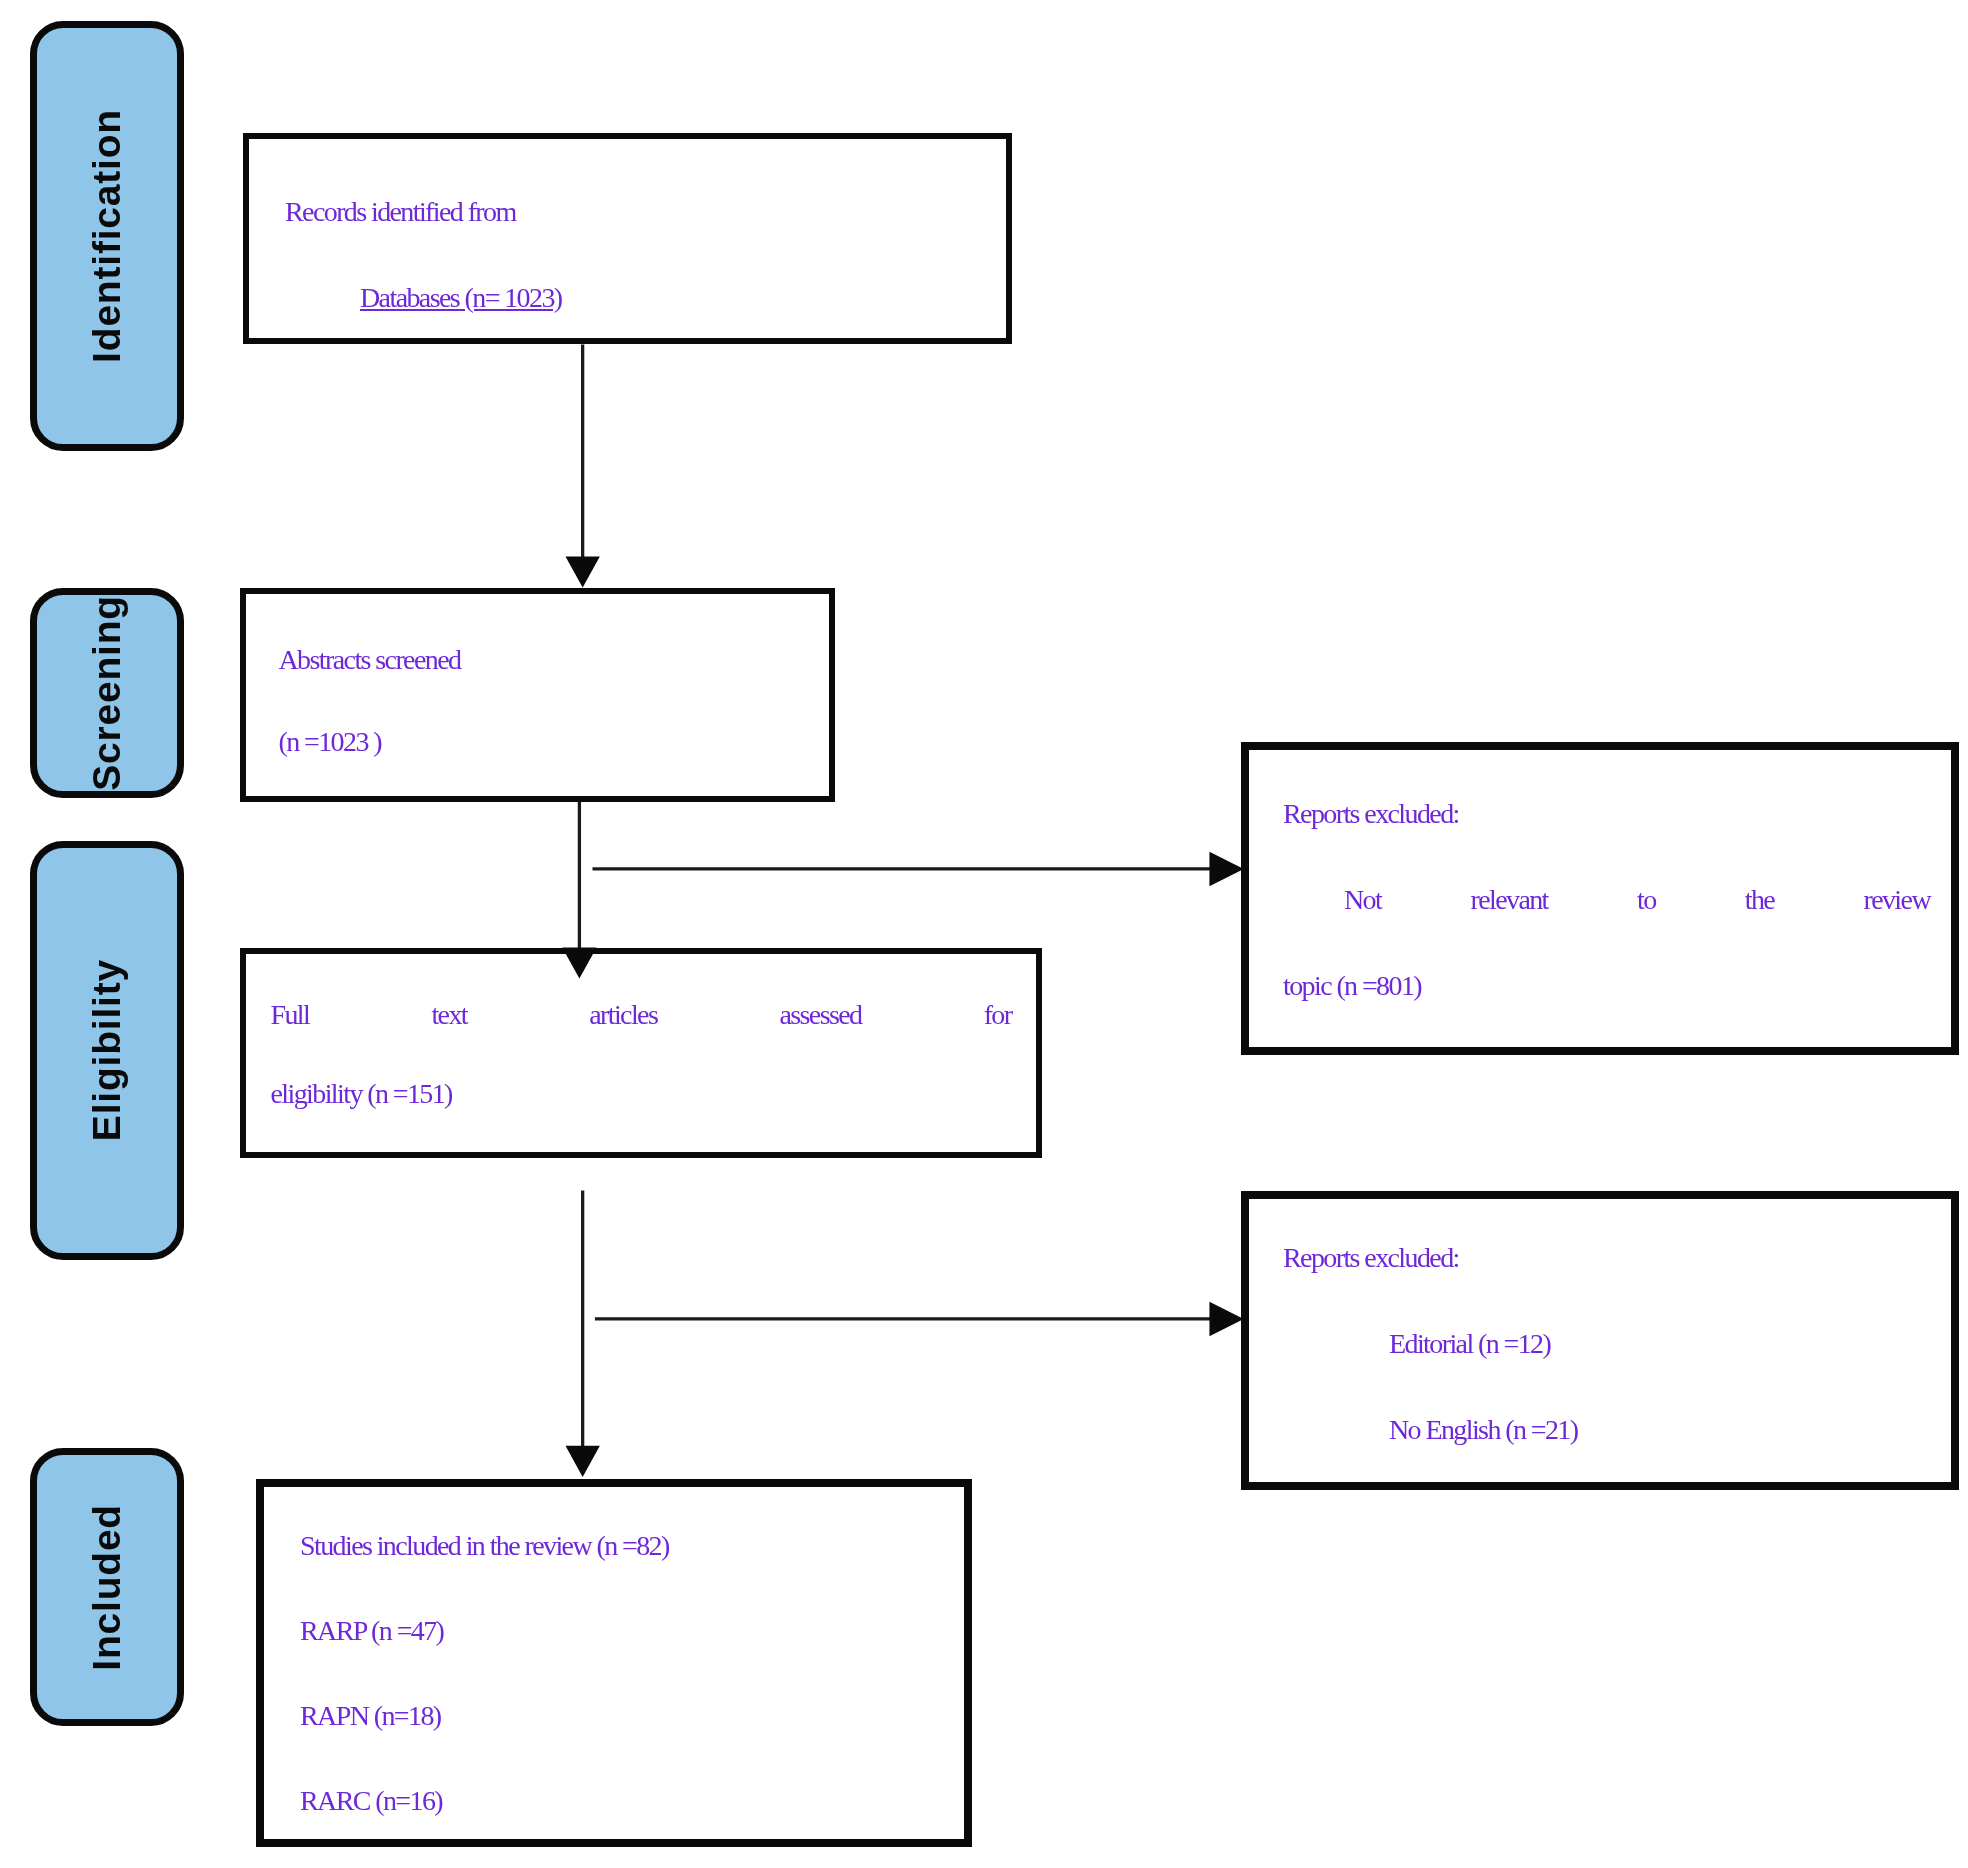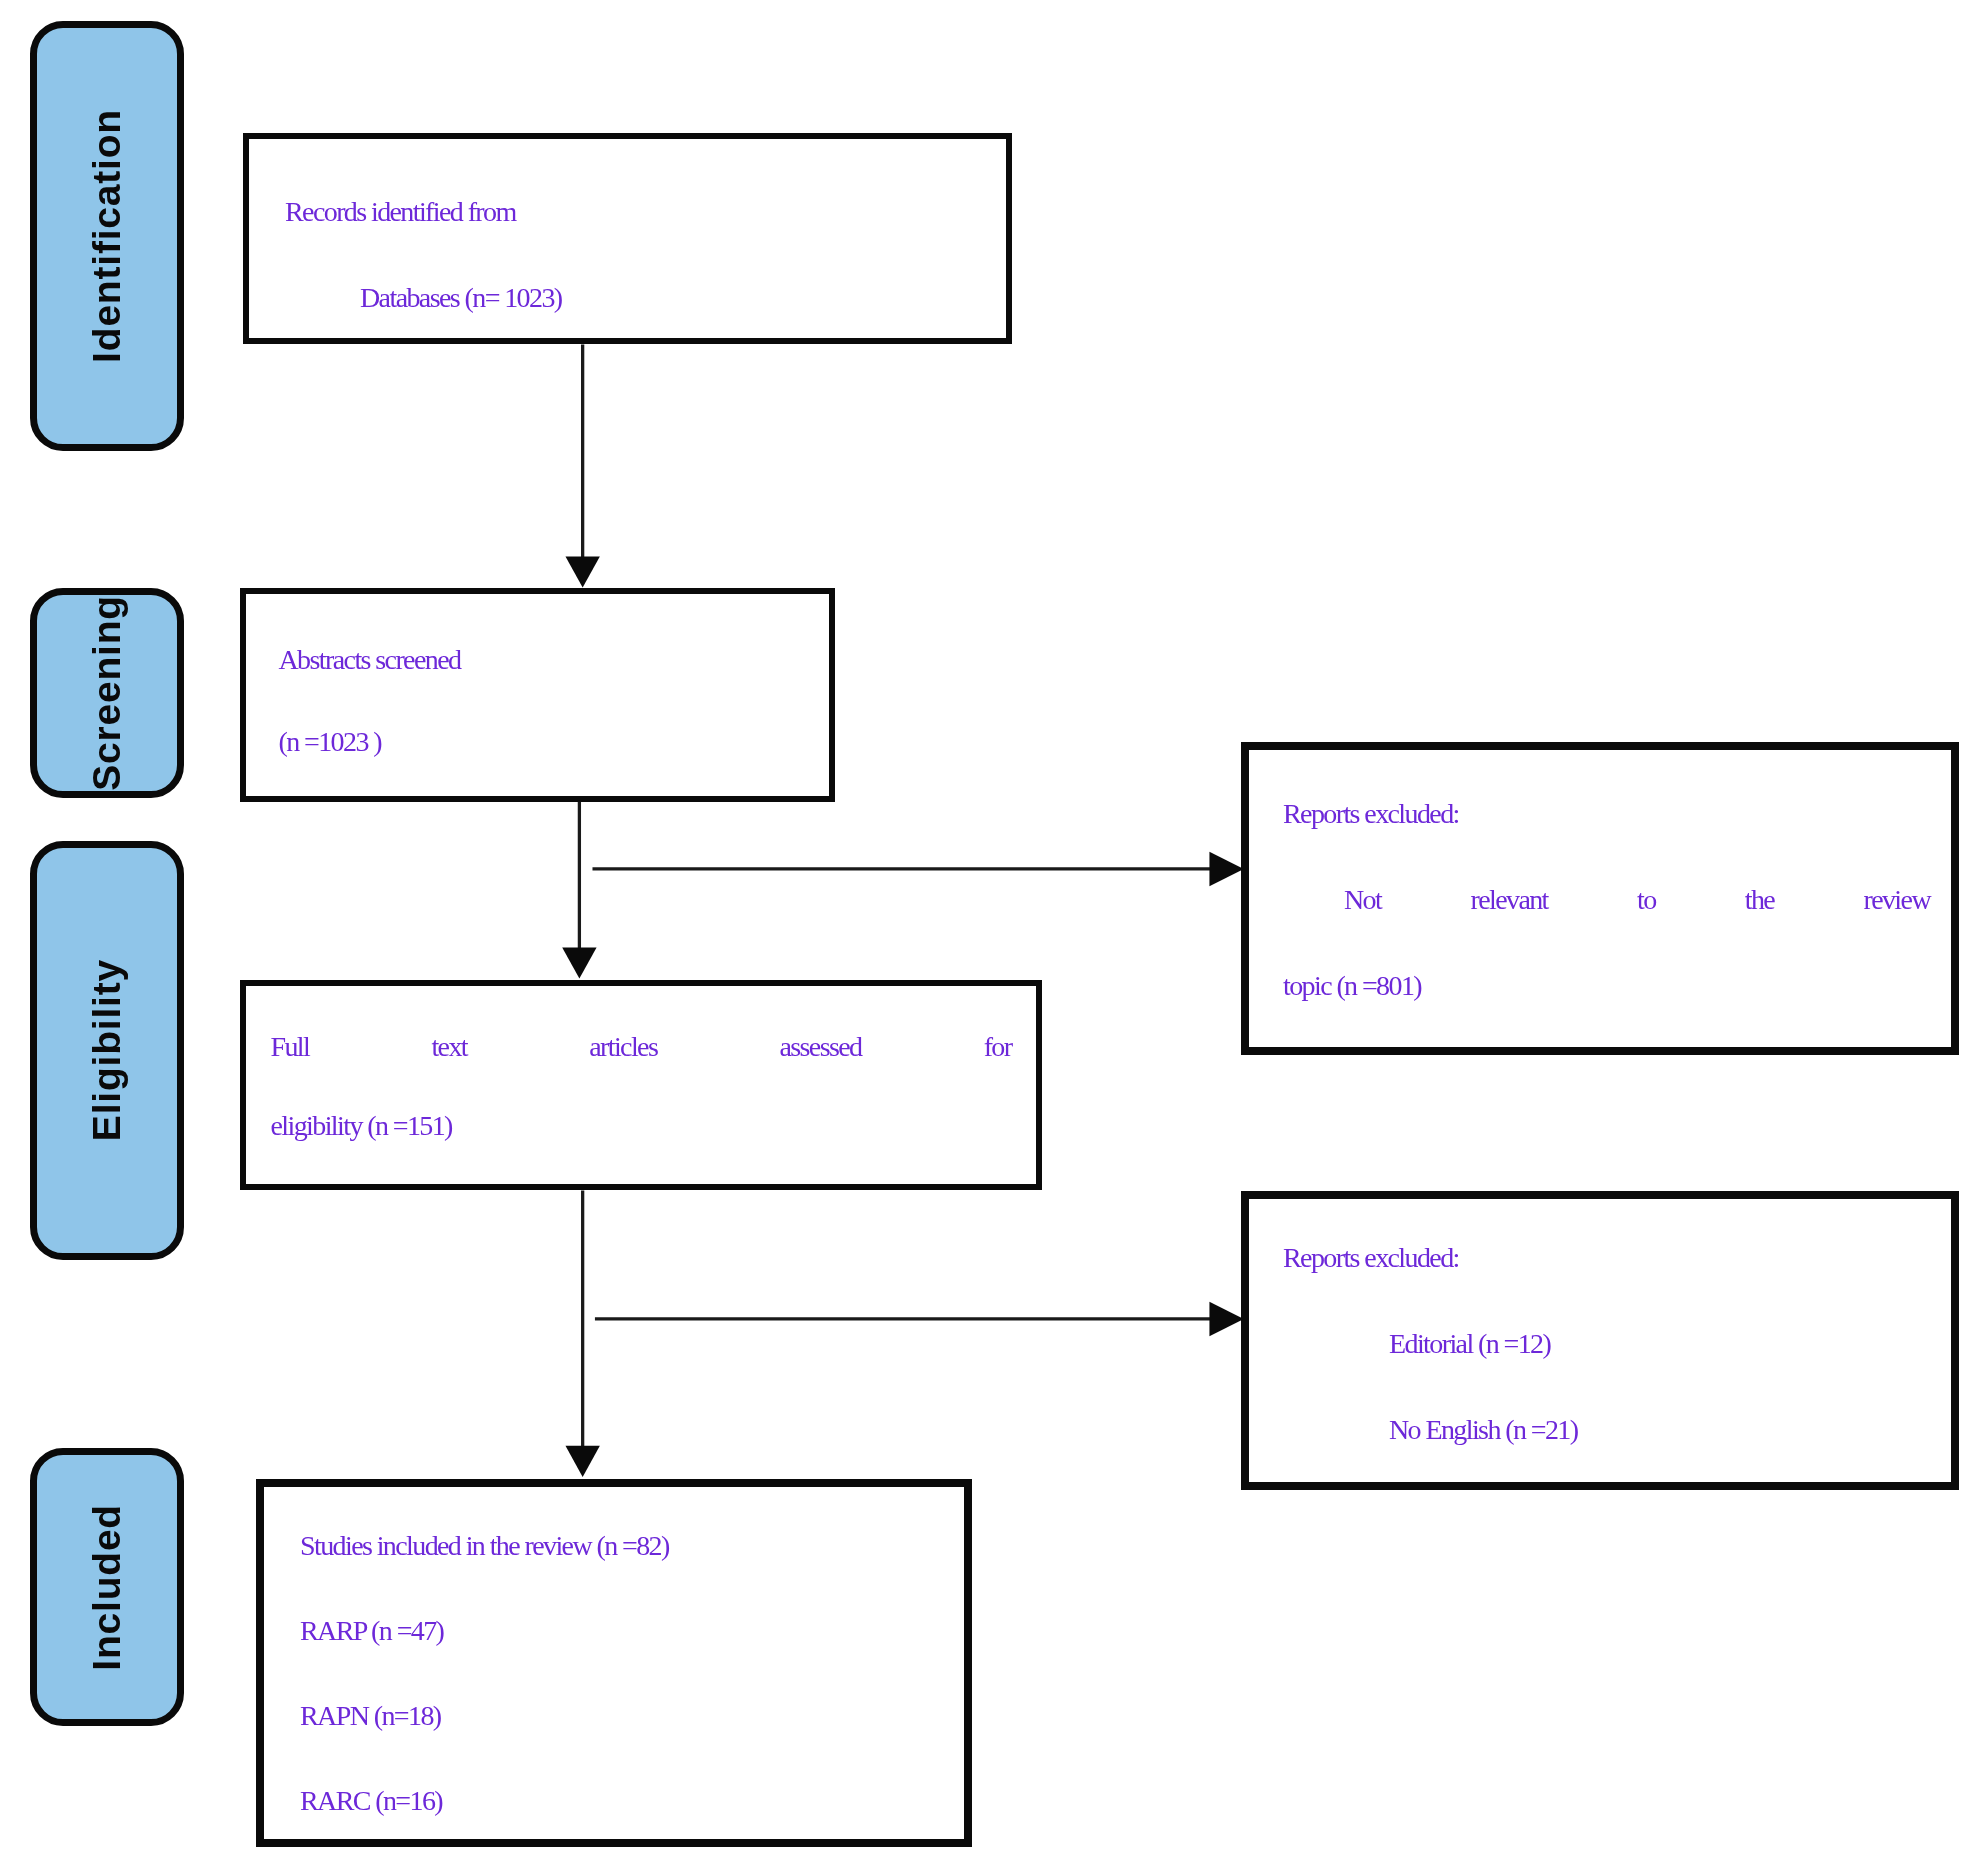--- a/index.html
+++ b/index.html
@@ -52,27 +52,27 @@
     box-sizing: border-box;
     color: #6d28d9;
     font-size: 28px;
     letter-spacing: -1.6px;
   }
   .fbox .ln { white-space: nowrap; }
 
   #box-records { left: 243px; top: 133px; width: 769px; height: 211px;
                  padding: 29.5px 16.4px 0 36px; }
   #box-records .ln { line-height: 86px; }
-  #box-records .ln.indent1 { padding-left: 75px; }
+  #box-records .ln.indent1 { padding-left: 75px; text-decoration: underline; }
 
   #box-abstracts { left: 240px; top: 588px; width: 595px; height: 214px;
                    padding: 24.5px 16.4px 0 24.5px; }
   #box-abstracts .ln { line-height: 82px; margin-left: 8px; }
 
-  #box-fulltext { left: 240px; top: 980px; width: 802px; height: 210px;
+  #box-fulltext { left: 240px; top: 948px; width: 802px; height: 210px;
                   padding: 21px 24.5px 0 24.5px; }
   #box-fulltext .ln { line-height: 79px; }
   #box-fulltext .ln.justify {
     white-space: normal;
     text-align: justify;
     text-align-last: justify;
   }
 
   #box-studies { left: 256px; top: 1479px; width: 716px; height: 368px;
                  border-width: 8.2px; padding: 16.4px 13px 0 36px; }

